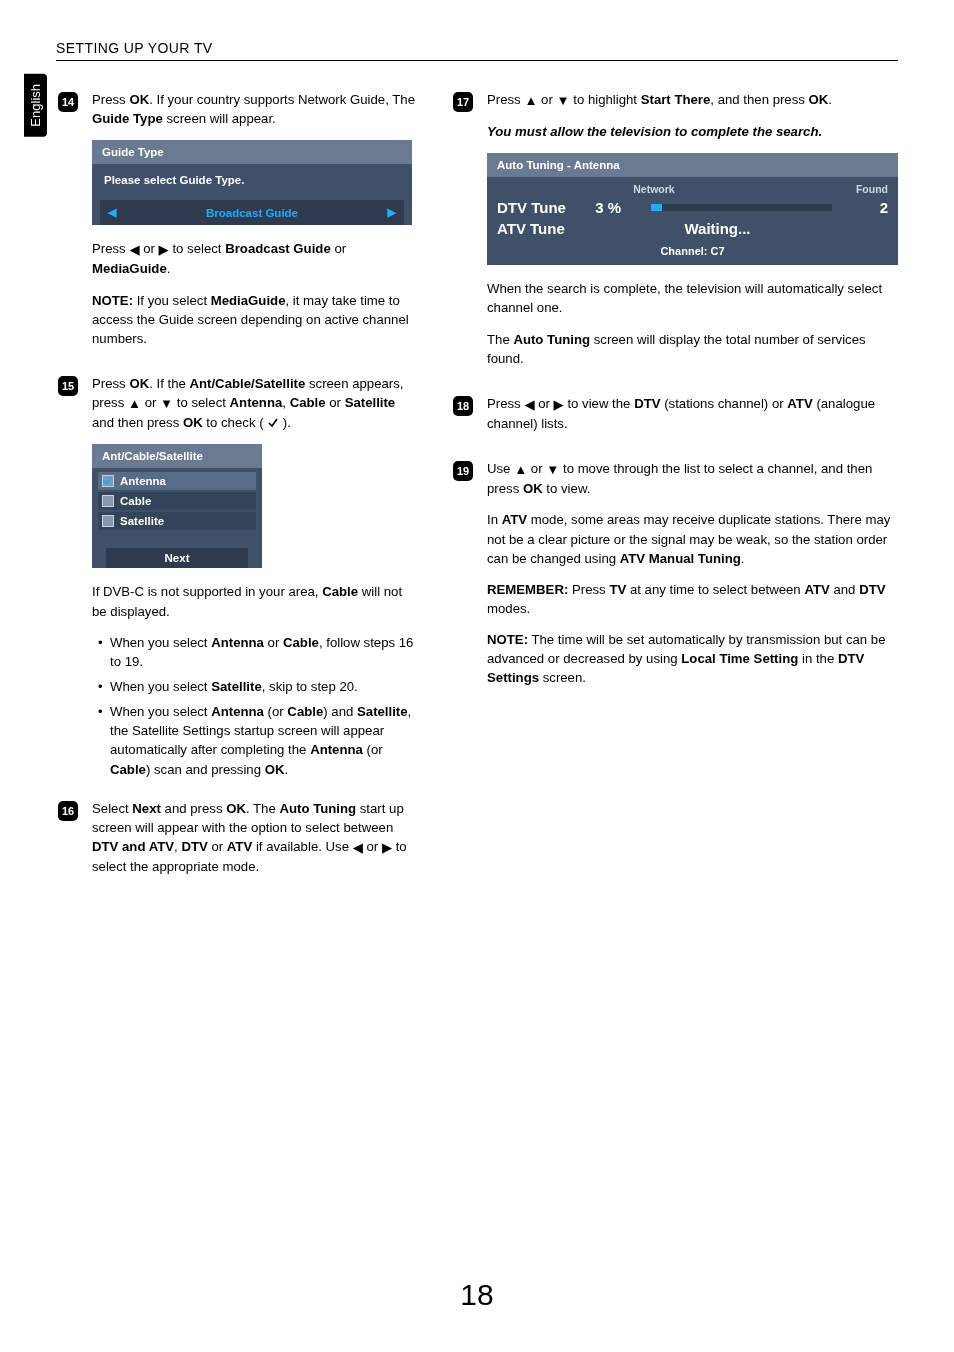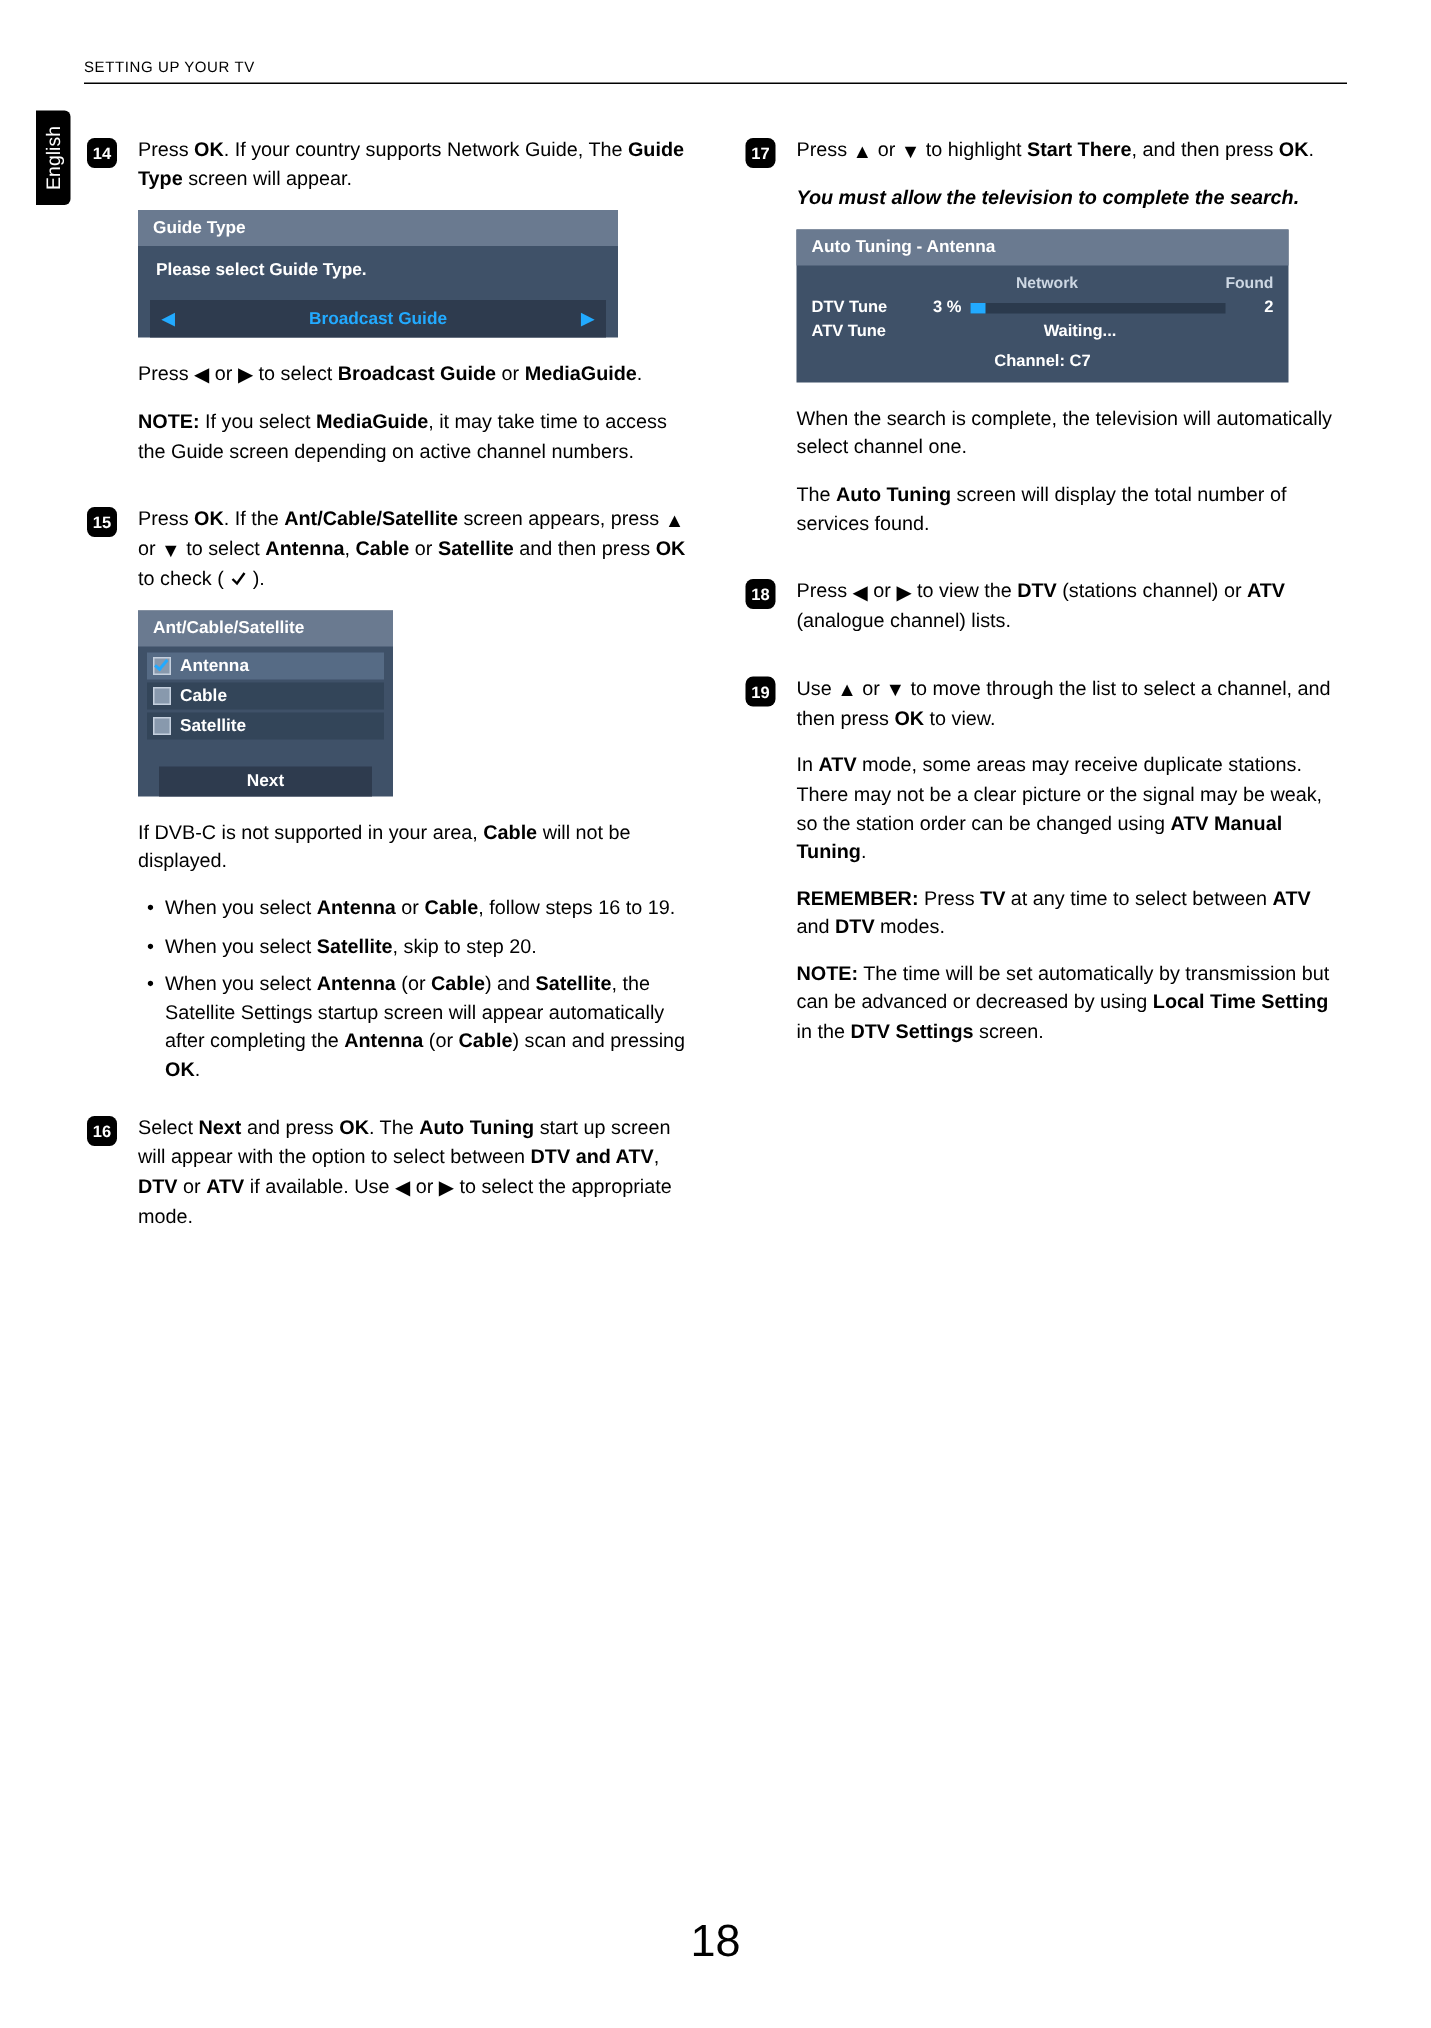--- a/index.html
+++ b/index.html
@@ -12,21 +12,21 @@
     position: relative;
     font-size: 13.2px;
   }
   .page-header {
     position: absolute;
     top: 40px;
     left: 56px;
     right: 56px;
   }
   .section-title {
-    font-size: 10px;
+    font-size: 14px;
     letter-spacing: 0.4px;
     margin-left: 0;
   }
   .hr-top {
     border: none;
     border-top: 1px solid #000;
     margin-top: 4px;
   }
   .lang-tab {
     position: absolute;
@@ -133,34 +133,35 @@
     border-bottom: 2px solid #22aaff;
     transform: rotate(40deg);
   }
   .acs-next {
     text-align: center;
     background: #2e3b4e;
     margin: 12px 14px 8px;
     padding: 4px 0;
   }
 
-  .panel-tune { width: 328px; }
+  .panel-tune { width: 411px; }
   .tune-head {
     display: flex;
     padding: 6px 10px 2px;
     font-size: 10.5px;
     color: #cdd7e3;
   }
   .tune-head .th-prog { flex: 0 0 170px; text-align: center; }
   .tune-head .th-found { flex: 1; text-align: right; }
   .tune-row {
     display: flex;
     align-items: center;
     padding: 2px 10px;
-    font-size: 11px;
+    font-size: 15px;
+    gap: 24px;
   }
   .tune-row .tr-label { flex: 0 0 72px; }
   .tune-row .tr-pct { flex: 0 0 34px; text-align: right; padding-right: 6px; }
   .tune-row .tr-bar {
     flex: 1;
     height: 7px;
     background: #2b3a4d;
     position: relative;
     margin-right: 10px;
   }

